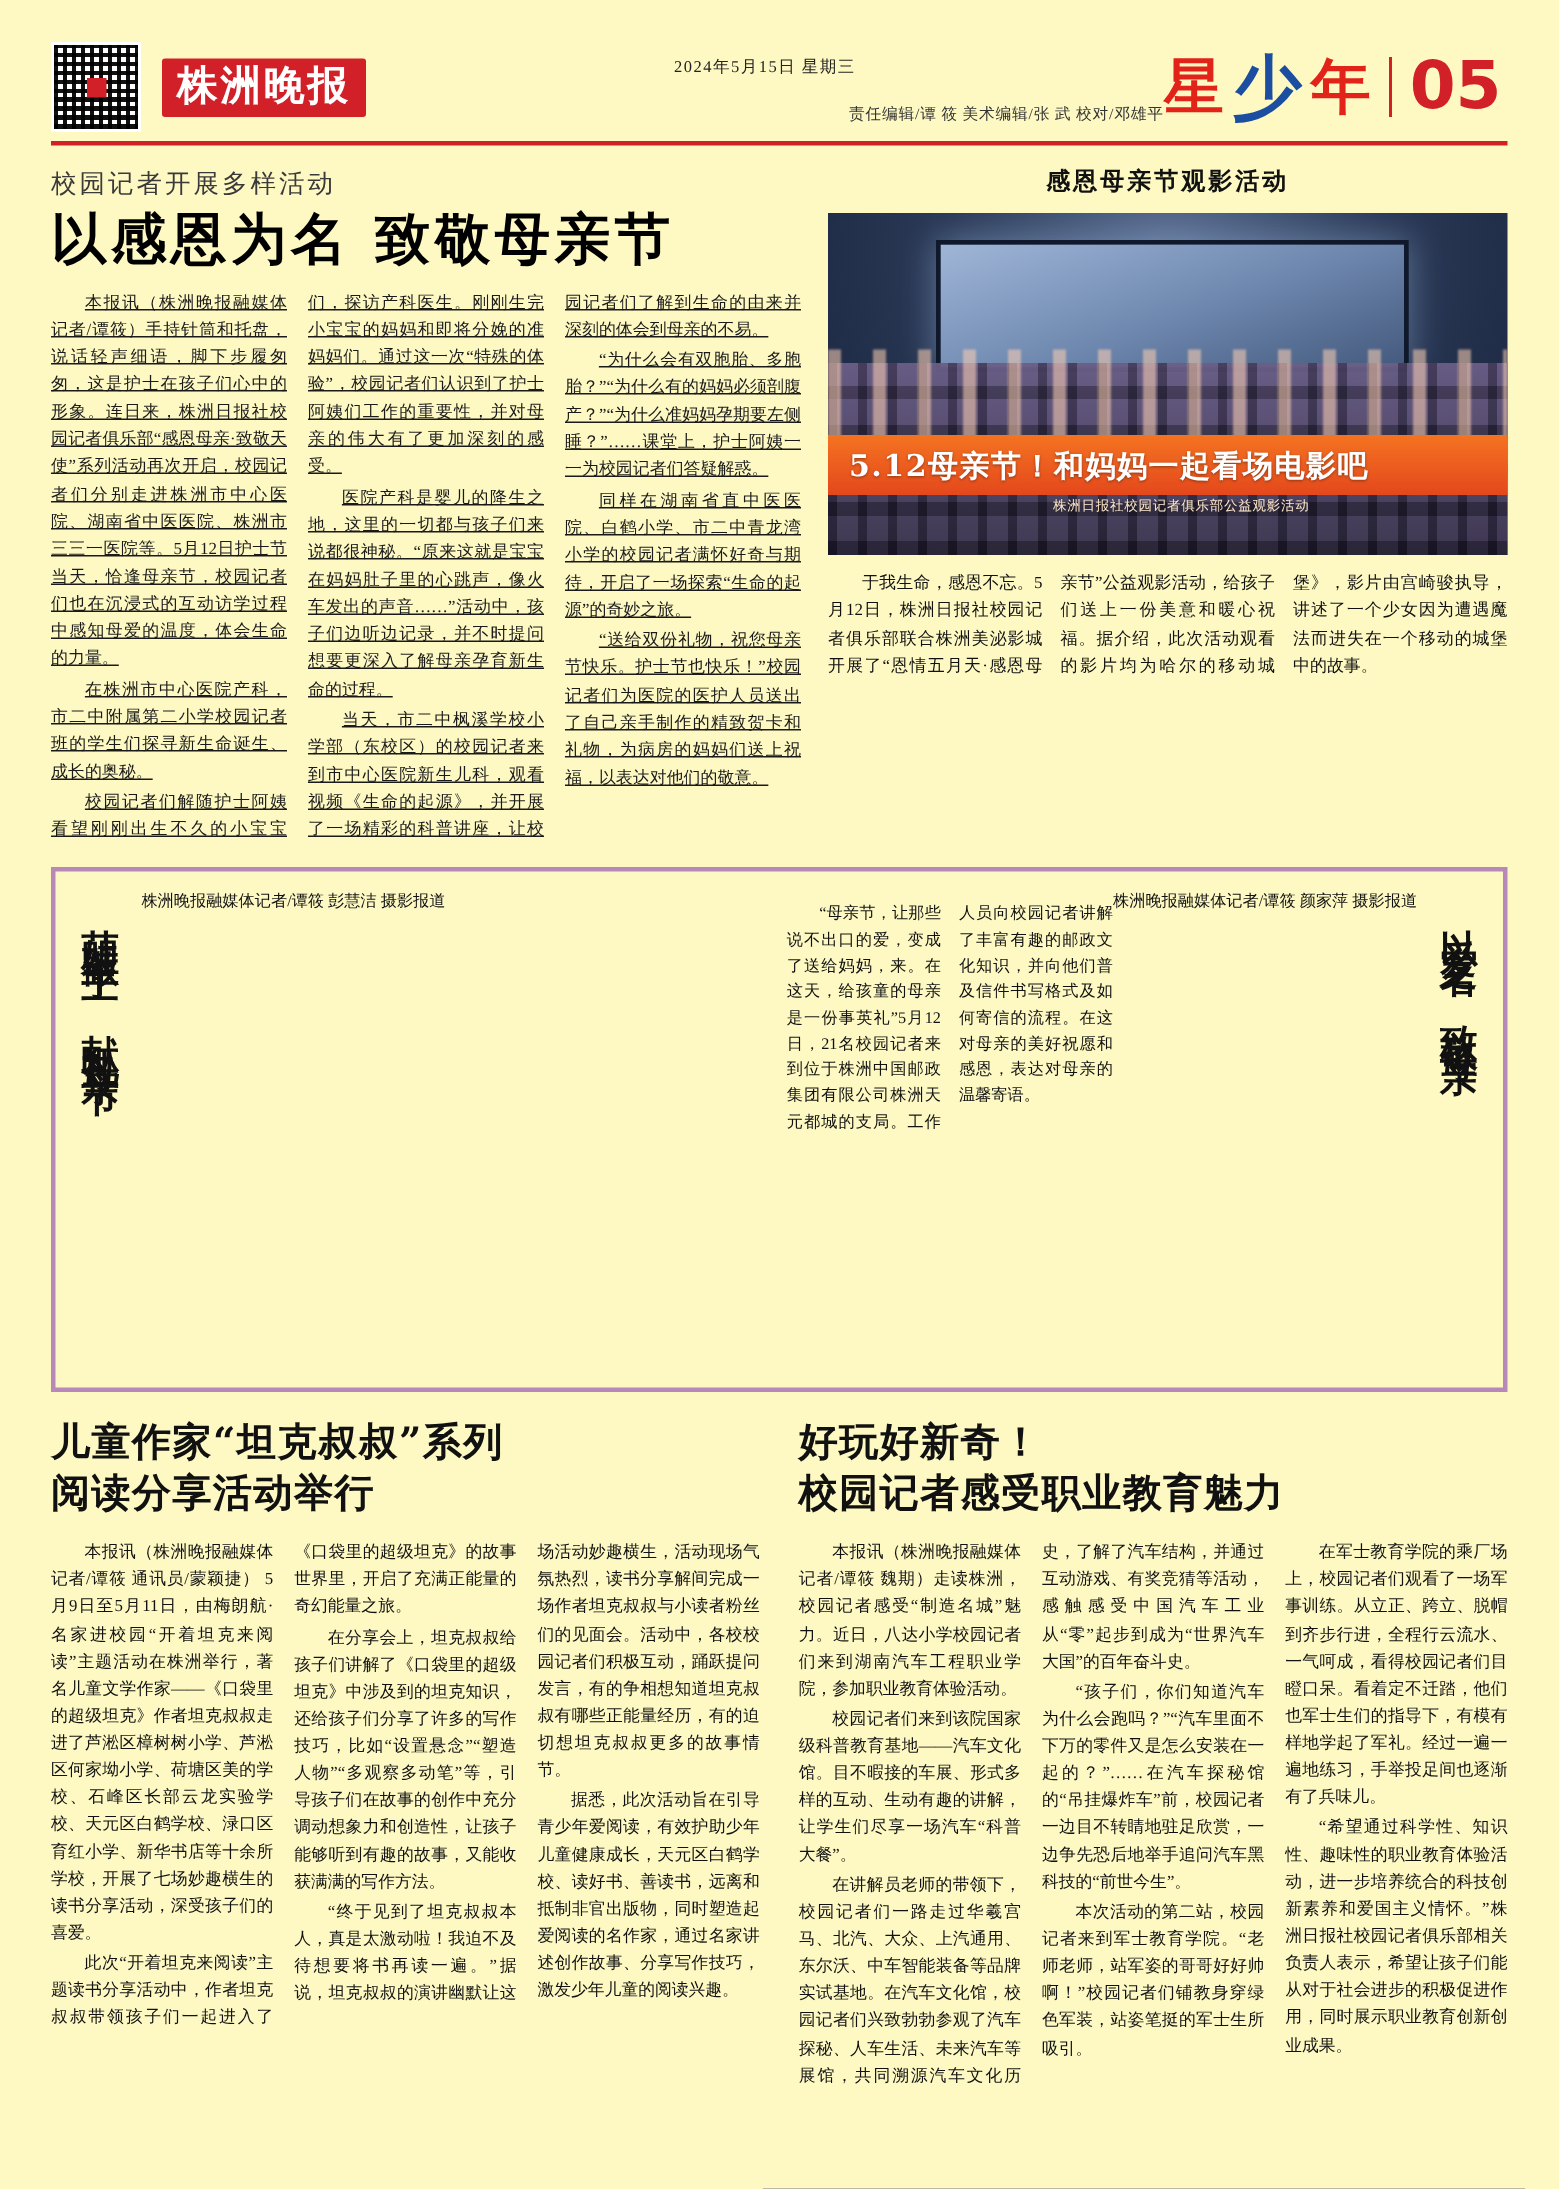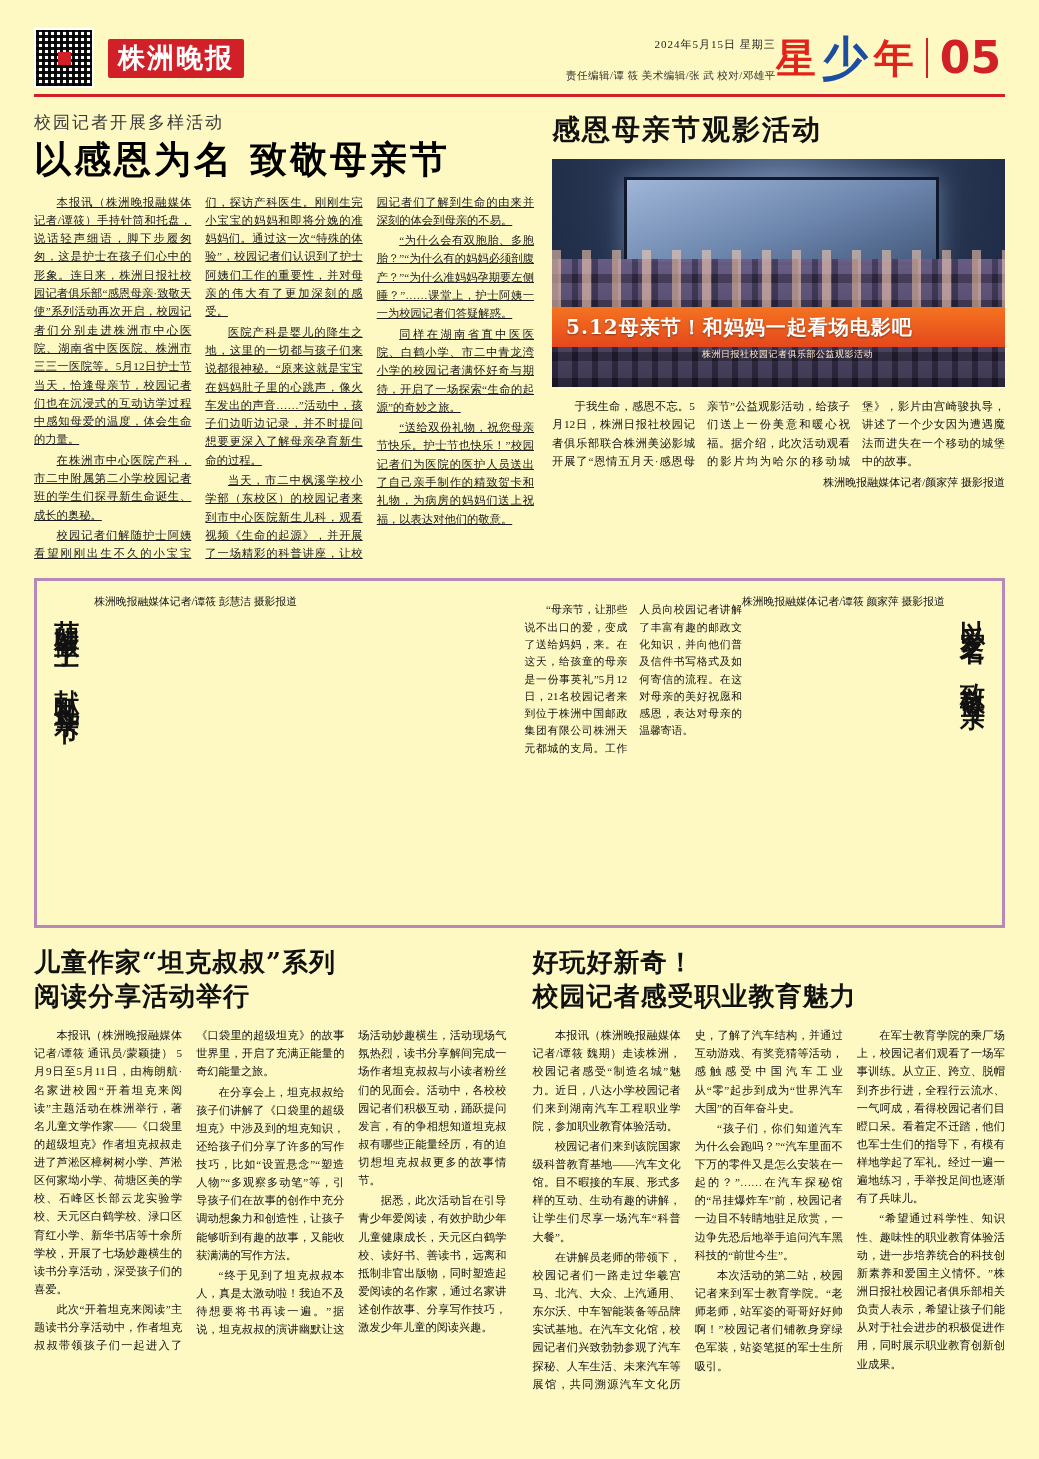--- a/index.html
+++ b/index.html
@@ -60,21 +60,20 @@
   }
   .mh-center {
     flex: 1;
     text-align: center;
     padding-top: 4px;
   }
   .mh-date {
     font-size: 11px;
     color: #222;
     letter-spacing: 1px;
-    text-align: right;
   }
   .mh-credits {
     font-size: 10.5px;
     color: #333;
     margin-top: 17px;
     letter-spacing: 0.5px;
     text-align: right;
   }
   .mh-right {
     display: flex;
@@ -150,21 +149,22 @@
     font-size: 11.3px;
     line-height: 1.62;
     text-align: justify;
     color: #1a1a1a;
     text-decoration: underline;
   }
   .cols3 p { margin: 0 0 2px 0; text-indent: 2em; }
 
   .lead-right { flex: 1; }
   .right-title {
-    font-size: 28px;
+    text-align: center;
+    font-size: 16px;
     font-weight: bold;
     letter-spacing: 2px;
     font-family: "DejaVu Serif", serif;
     margin-bottom: 10px;
   }
   .photo {
     position: relative;
     overflow: hidden;
     background: #26324a;
   }
@@ -426,21 +426,20 @@
       <div class="photo photo-theater">
         <div class="theater-screen"></div>
         <div class="theater-seats"></div>
         <div class="seat-people"></div>
         <div class="banner-strip">5.12母亲节！和妈妈一起看场电影吧</div>
         <div class="banner-sub">株洲日报社校园记者俱乐部公益观影活动</div>
       </div>
       <div class="caption-cols">
         <p>于我生命，感恩不忘。5月12日，株洲日报社校园记者俱乐部联合株洲美泌影城开展了“恩情五月天·感恩母亲节”公益观影活动，给孩子们送上一份美意和暖心祝福。据介绍，此次活动观看的影片均为哈尔的移动城堡》，影片由宫崎骏执导，讲述了一个少女因为遭遇魔法而进失在一个移动的城堡中的故事。</p>
       </div>
-      <div class="byline">株洲晚报融媒体记者/颜家萍 摄影报道</div>
     </div>
   </div>
 
   <div class="feature">
 
     <div class="vtitle">萌娃做手工 献礼母亲节</div>
 
     <div class="feat-col">
       <div class="feat-photo photo-classroom">
         <div class="cls-board"></div>

